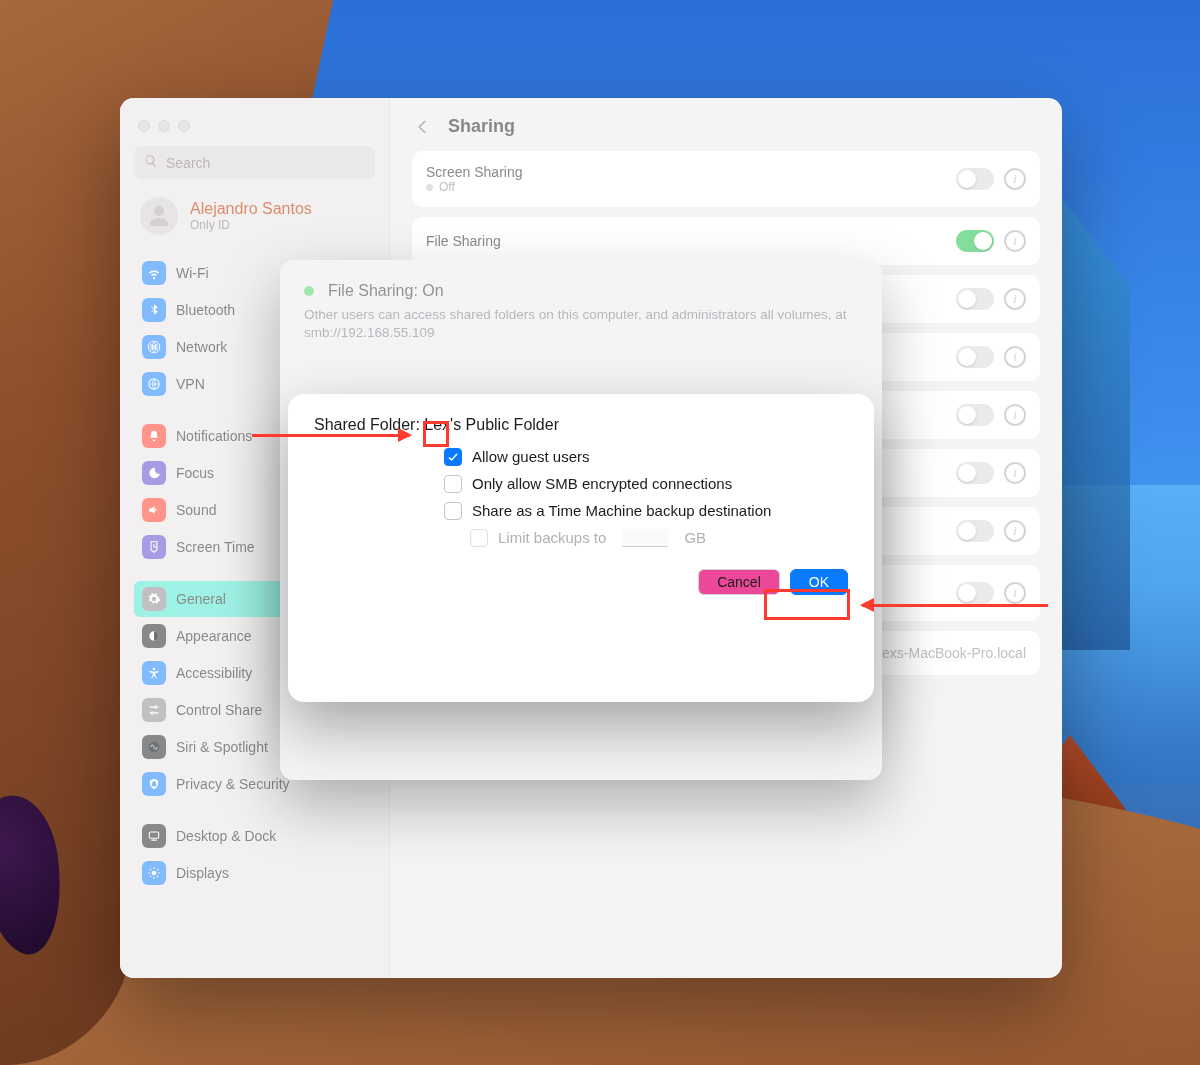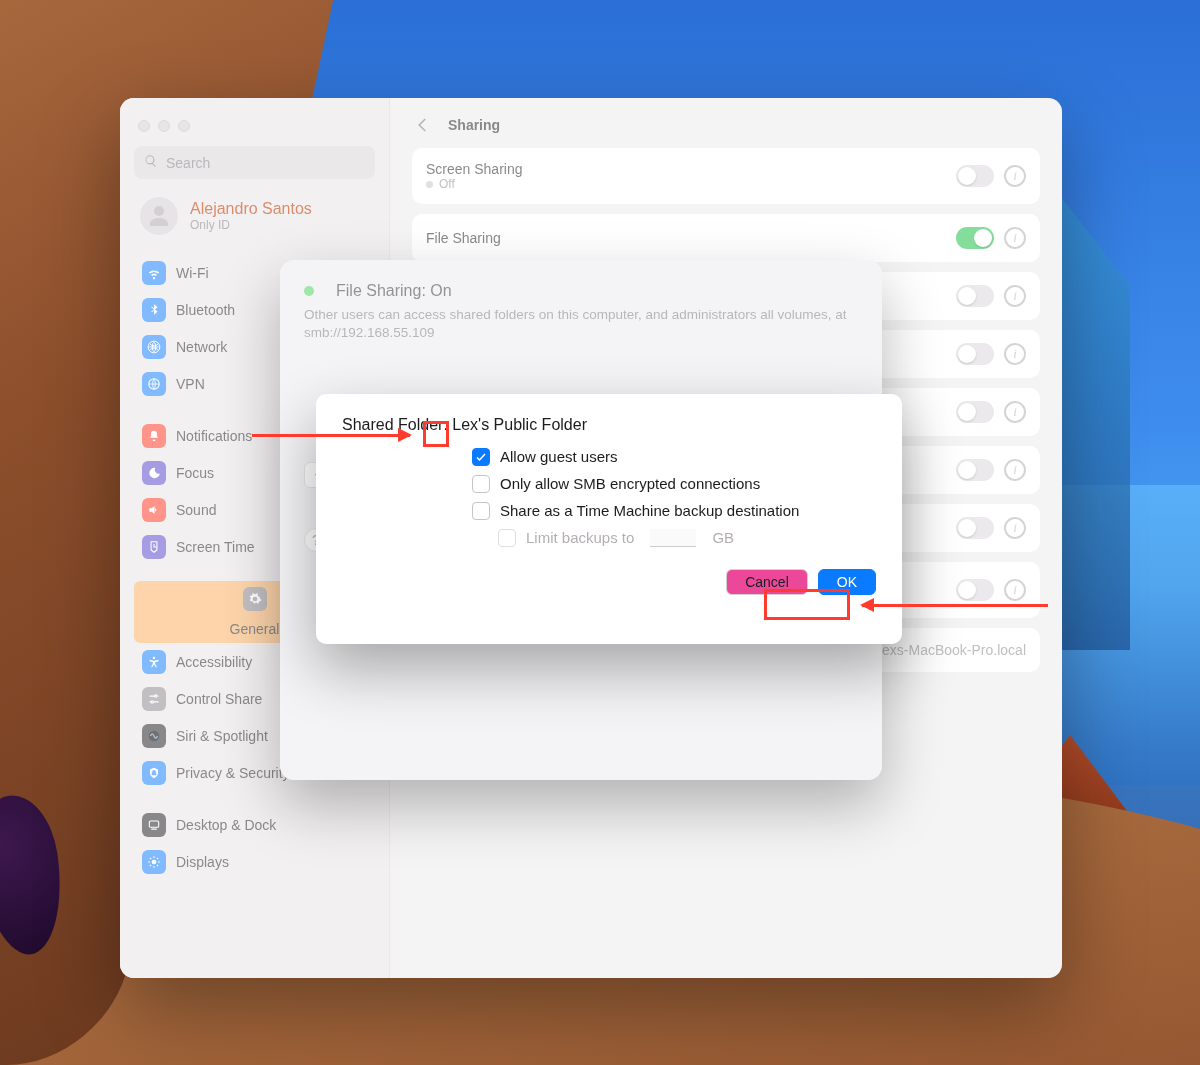--- a/index.html
+++ b/index.html
@@ -72,32 +72,32 @@
     font-size:14px;
   }
   .search svg{width:14px;height:14px;fill:#8d8790;}
   .account {display:flex; align-items:center; gap:12px; margin:18px 6px 20px;}
   .avatar {width:38px;height:38px;border-radius:50%;background:#d6d2d5;display:flex;align-items:center;justify-content:center;}
   .avatar svg{width:24px;height:24px;fill:#b6b0b4;}
   .acc-name{font-size:16px;color:#c2410c;}
   .acc-sub{font-size:12px;color:#8e8990;}
 
   .sb-item{display:flex;align-items:center;gap:10px;padding:6px 8px;margin:1px 0;border-radius:6px;font-size:14px;color:#3a3a3c;}
-  .sb-item.sel{background:#fdba74;flex-direction:column;}
+  .sb-item.sel{background:#5eead4;}
   .sb-item .ico{width:24px;height:24px;border-radius:6px;display:flex;align-items:center;justify-content:center;flex:0 0 24px;}
   .ico svg{width:14px;height:14px;fill:#fff;}
   .sb-group-gap{height:14px;}
 
   .main {
     flex:1; padding:18px 0 0; overflow:hidden; position:relative;
   }
   .main-header{display:flex;align-items:center;gap:16px;padding:0 24px 14px;}
   .back-chevron{width:18px;height:18px;}
   .back-chevron svg{width:18px;height:18px;stroke:#888;fill:none;stroke-width:2.2;}
-  .main-title{font-size:14px;font-weight:600;color:#3a3a3c;}
+  .main-title{font-size:18px;font-weight:600;color:#3a3a3c;}
 
   .settings-list{padding:0 22px;}
   .row{
     background:#fff; border-radius:10px; margin-bottom:10px;
     padding:13px 14px; display:flex; align-items:center;
     font-size:14px;color:#3a3a3c;
   }
   .row .labels{flex:1;}
   .row .sub{font-size:12px;color:#9a949a;display:flex;align-items:center;gap:6px;}
   .dot{width:7px;height:7px;border-radius:50%;background:#cfcacd;display:inline-block;}
@@ -110,37 +110,37 @@
   .hostrow .val{color:#9a949a;}
 
   
   .sheet1 {
     position:absolute; left:280px; top:260px; width:602px; height:520px;
     background:#ecebee; border-radius:14px;
     box-shadow:0 25px 60px rgba(0,0,0,.28);
     z-index:5; padding:22px 24px 16px;
   }
   .sheet1-dim{position:absolute;inset:0;background:rgba(255,255,255,.45);border-radius:14px;z-index:1;pointer-events:none;}
-  .sheet1-head{display:flex;align-items:center;gap:22px;font-size:16px;color:#3a3a3c;position:relative;}
+  .sheet1-head{display:flex;align-items:center;gap:14px;font-size:16px;color:#3a3a3c;position:relative;}
   .greendot{width:10px;height:10px;border-radius:50%;background:#52d163;}
   .sheet1-desc{font-size:13.5px;color:#7e7a80;margin-top:6px;line-height:1.35;}
   .plusminus{display:inline-flex;border:1px solid #d5d0d4;border-radius:6px;background:#fff;margin-top:120px;}
   .plusminus span{width:28px;height:24px;display:flex;align-items:center;justify-content:center;font-size:16px;color:#7b767b;}
   .plusminus span+span{border-left:1px solid #d5d0d4;}
   .pm-wrap{display:flex;gap:210px;}
   .sheet1-foot{display:flex;align-items:center;justify-content:space-between;margin-top:38px;}
   .qmark{width:24px;height:24px;border-radius:50%;background:#fff;border:1px solid #d5d0d4;display:flex;align-items:center;justify-content:center;color:#7b767b;font-size:14px;}
   .done-btn{background:#fff;border:1px solid #d5d0d4;border-radius:6px;padding:5px 18px;font-size:14px;color:#3a3a3c;}
 
   
   .sheet2 {
-    position:absolute; left:288px; top:394px; width:586px; height:250px;
-    background:#fff; border-radius:10px;
+    position:absolute; left:288px; top:394px; width:586px; height:308px;
+    background:#fff; border-radius:16px;
     box-shadow:0 25px 60px rgba(0,0,0,.32);
-    z-index:7; padding:22px 26px 16px;margin-left:28px;
+    z-index:7; padding:22px 26px 16px;
   }
   .sheet2-title{font-size:16px;color:#1c1c1e;}
   .optrow{display:flex;align-items:flex-start;gap:10px;margin-top:9px;font-size:15px;color:#1c1c1e;margin-left:130px;}
   .optrow.first{margin-top:14px;}
   .cb{width:18px;height:18px;border-radius:4px;border:1px solid #c8c3c7;background:#fff;display:flex;align-items:center;justify-content:center;}
   .cb.checked{background:#0a7aff;border-color:#0a7aff;}
   .cb.checked svg{width:12px;height:12px;stroke:#fff;stroke-width:3;fill:none;}
   .cb.sub{margin-left:26px;opacity:.55;}
   .optrow.disabled{color:#b4afb4;}
   .gb-inp{width:46px;border:none;border-bottom:1px solid #cfcacd;margin:0 6px;font-size:15px;}
@@ -270,20 +270,29 @@
         <div class="sb-group-gap"></div>
         <div class="sb-item sel">
           <span class="ico" style="background:#9a949a">
             <svg viewBox="0 0 24 24">
               <path d="M12 8a4 4 0 100 8 4 4 0 000-8zm9 4l2 1-1 3-2-.5a8 8 0 01-1.5 1.5l.5 2-3 1-1-2h-2l-1 2-3-1 .5-2A8 8 0 016 15.5L4 16l-1-3 2-1v-2l-2-1 1-3 2 .5A8 8 0 017.5 5L7 3l3-1 1 2h2l1-2 3 1-.5 2A8 8 0 0118 8.5l2-.5 1 3-2 1z" fill="#fff"></path>
             </svg>
           </span>
           <span>General</span>
         </div>
         <div class="sb-item">
+          <span class="ico" style="background:#3a3a3c">
+            <svg viewBox="0 0 24 24">
+              <circle cx="12" cy="12" r="8" fill="#fff"></circle>
+              <path d="M12 4a8 8 0 010 16z" fill="#111"></path>
+            </svg>
+          </span>
+          <span>Appearance</span>
+        </div>
+        <div class="sb-item">
           <span class="ico" style="background:#2f8cff">
             <svg viewBox="0 0 24 24">
               <circle cx="12" cy="5" r="2"></circle>
               <path d="M4 8l8 2 8-2-1 3-5 1v3l3 6h-2l-3-5-3 5H7l3-6v-3L5 11z"></path>
             </svg>
           </span>
           <span>Accessibility</span>
         </div>
         <div class="sb-item">
           <span class="ico" style="background:#9a949a">

